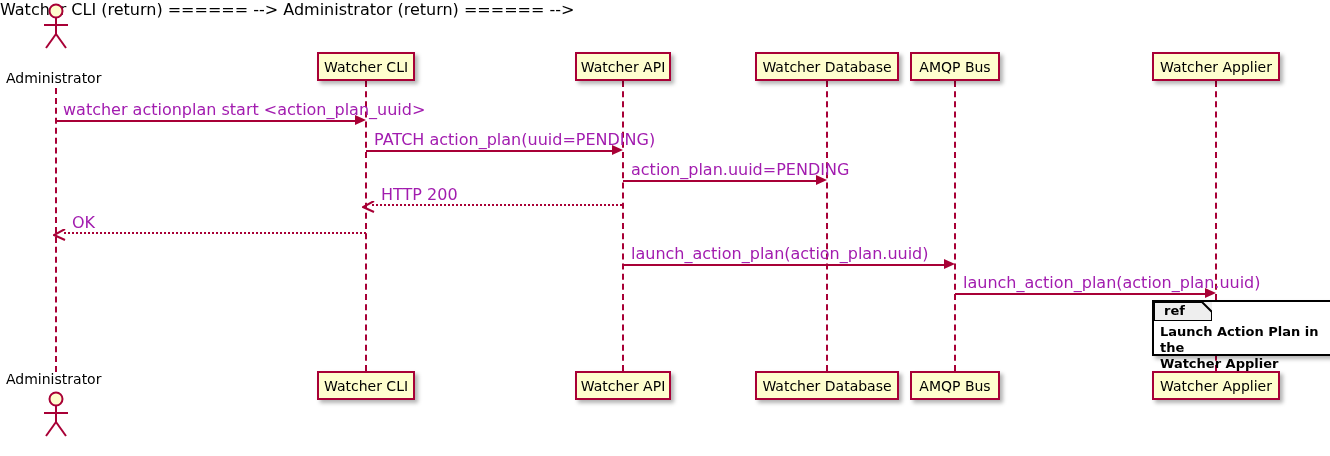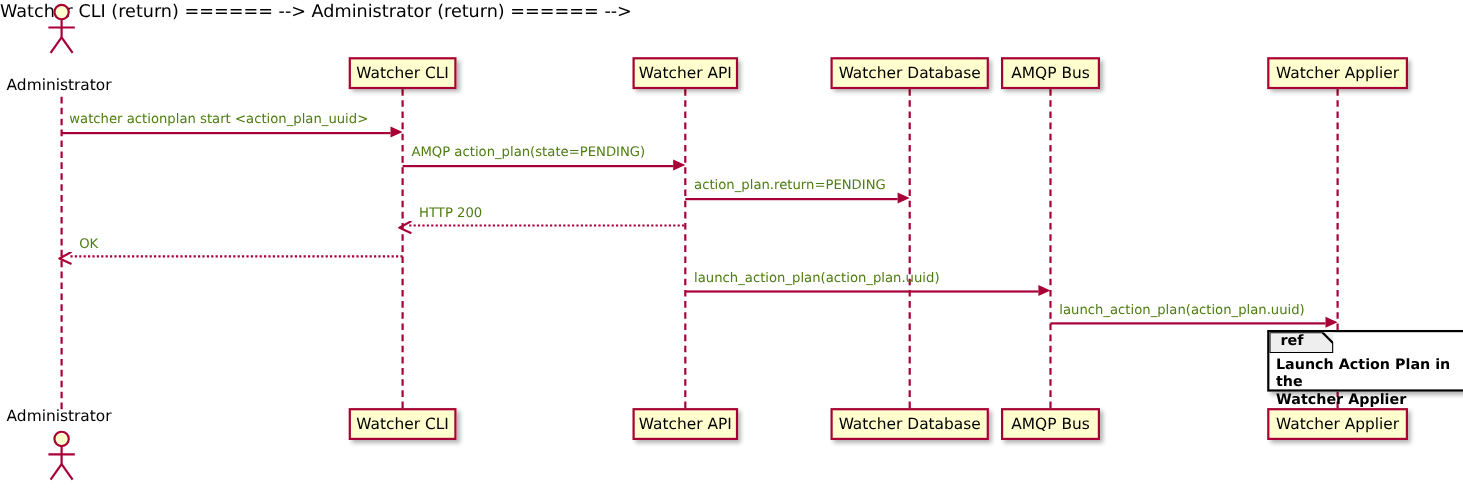--- a/index.html
+++ b/index.html
@@ -71,22 +71,22 @@
     border-bottom: 5px solid transparent;
     border-left: 11px solid #A80036;
   }
   .arrow-open {
     position: absolute;
     width: 13px;
     height: 12px;
   }
   .msg-label {
     position: absolute;
-    font-size: 12px;
-    color: #4d7c0f;
+    font-size: 16px;
+    color: #a21caf;
     white-space: nowrap;
     line-height: 1;
   }
   
   .ref-box {
     position: absolute;
     box-sizing: border-box;
     background: #FFFFFF;
     border: 2px solid #000000;
     box-shadow: 3px 3px 4px rgba(0,0,0,0.30);
@@ -172,26 +172,26 @@
   <div class="participant" style="left:755px;  top:371px; width:144px;">Watcher Database</div>
   <div class="participant" style="left:910px;  top:371px; width:90px;">AMQP Bus</div>
   <div class="participant" style="left:1152px; top:371px; width:128px;">Watcher Applier</div>
 
   
   <div class="msg-label" style="left:63px; top:102px;">watcher actionplan start &lt;action_plan_uuid&gt;</div>
   <div class="msg-line" style="left:56px; top:120px; width:299px;"></div>
   <div class="arrow-head arrow-right" style="left:355px; top:115px;"></div>
 
   
-  <div class="msg-label" style="left:374px; top:132px;">AMQP action_plan(state=PENDING)</div>
+  <div class="msg-label" style="left:374px; top:132px;">PATCH action_plan(uuid=PENDING)</div>
   <div class="msg-line" style="left:366px; top:150px; width:246px;"></div>
   <div class="arrow-head arrow-right" style="left:612px; top:145px;"></div>
 
   
-  <div class="msg-label" style="left:631px; top:162px;">action_plan.return=PENDING</div>
+  <div class="msg-label" style="left:631px; top:162px;">action_plan.uuid=PENDING</div>
   <div class="msg-line" style="left:623px; top:180px; width:193px;"></div>
   <div class="arrow-head arrow-right" style="left:816px; top:175px;"></div>
 
    Watcher CLI (return) ====== --&gt;
   <div class="msg-label" style="left:381px; top:187px;">HTTP 200</div>
   <div class="msg-line dotted" style="left:372px; top:204px; width:250px;"></div>
   <div class="arrow-open" style="left:362px; top:198px;">
     <svg width="13" height="12" viewBox="0 0 13 12">
       <polyline points="12,0 1,6 12,11" fill="none" stroke="#A80036" stroke-width="2"></polyline>
     </svg>

